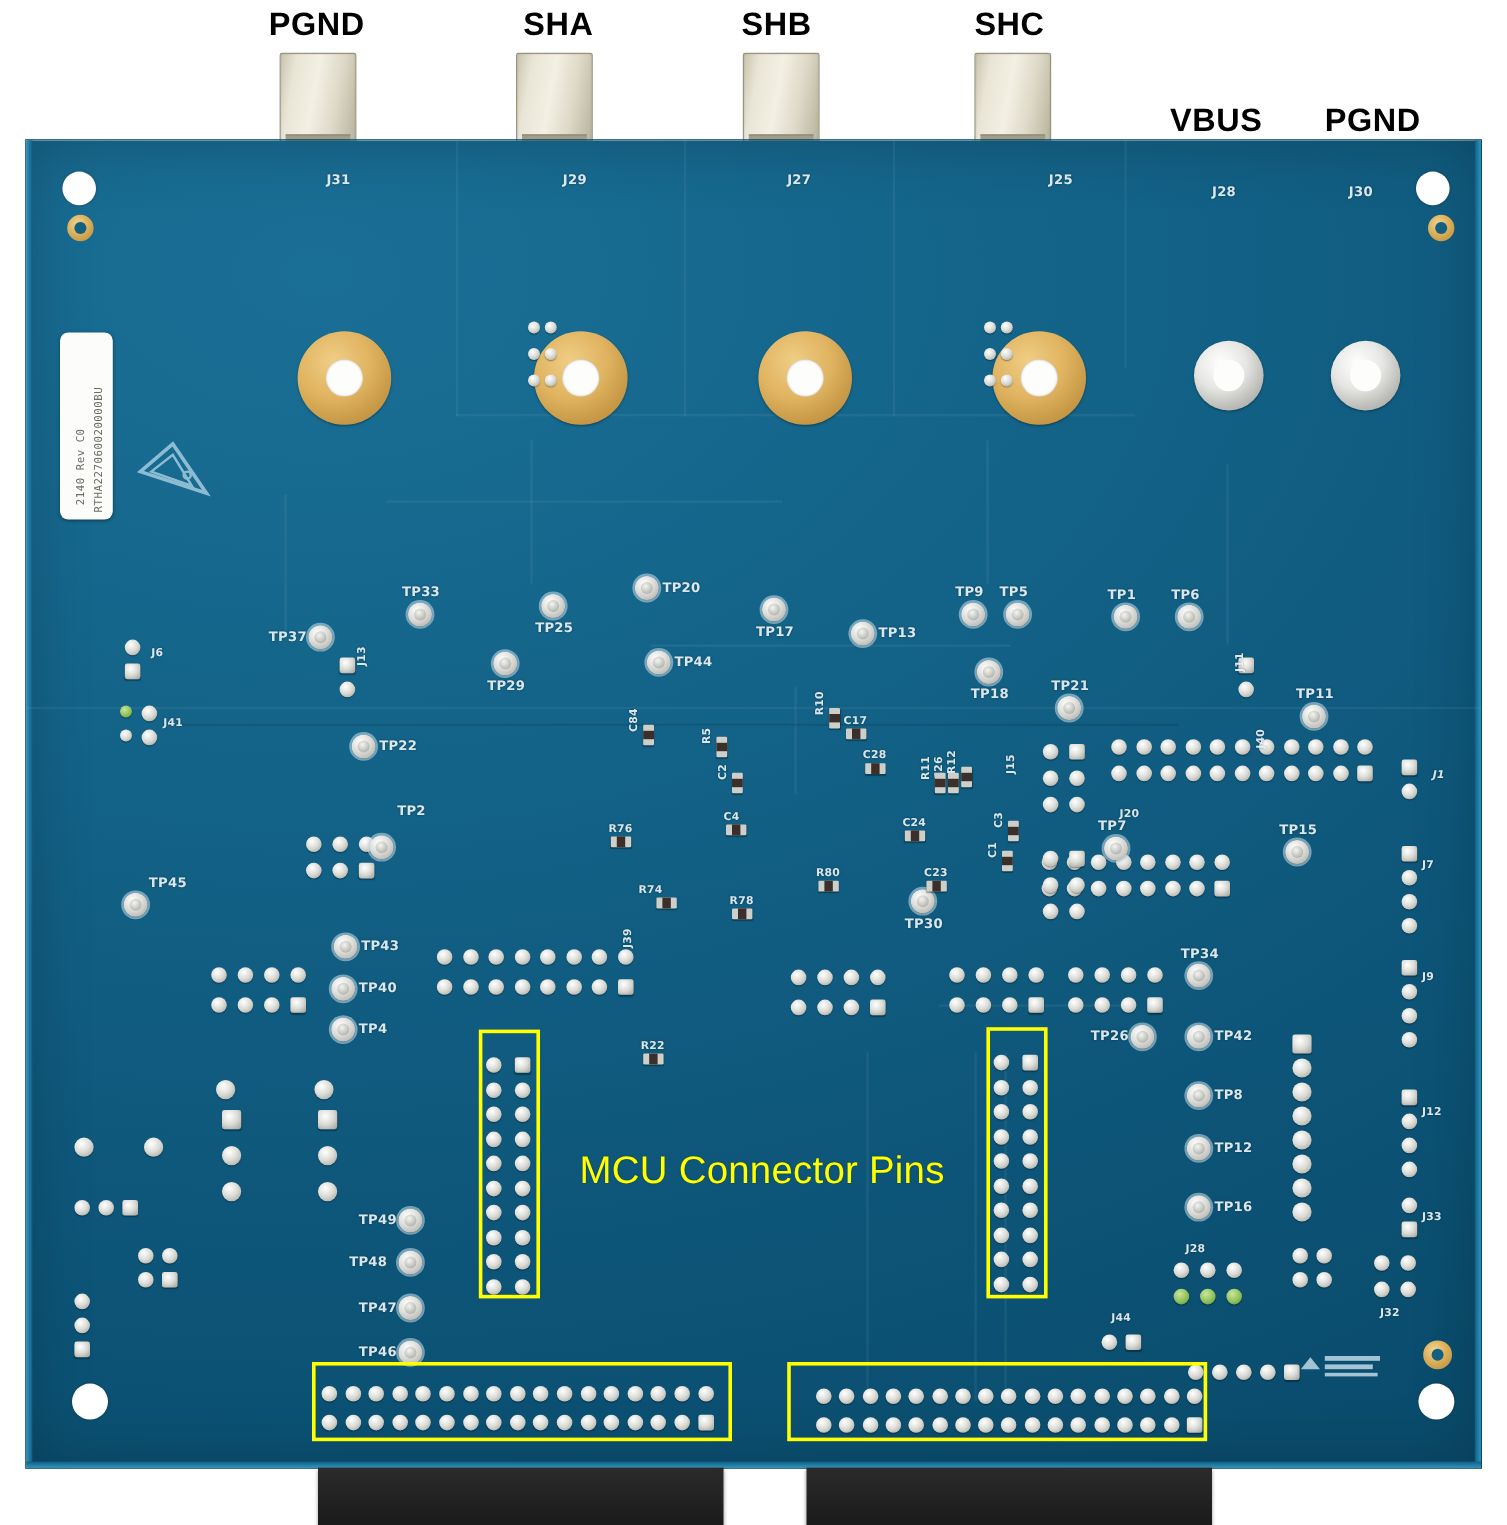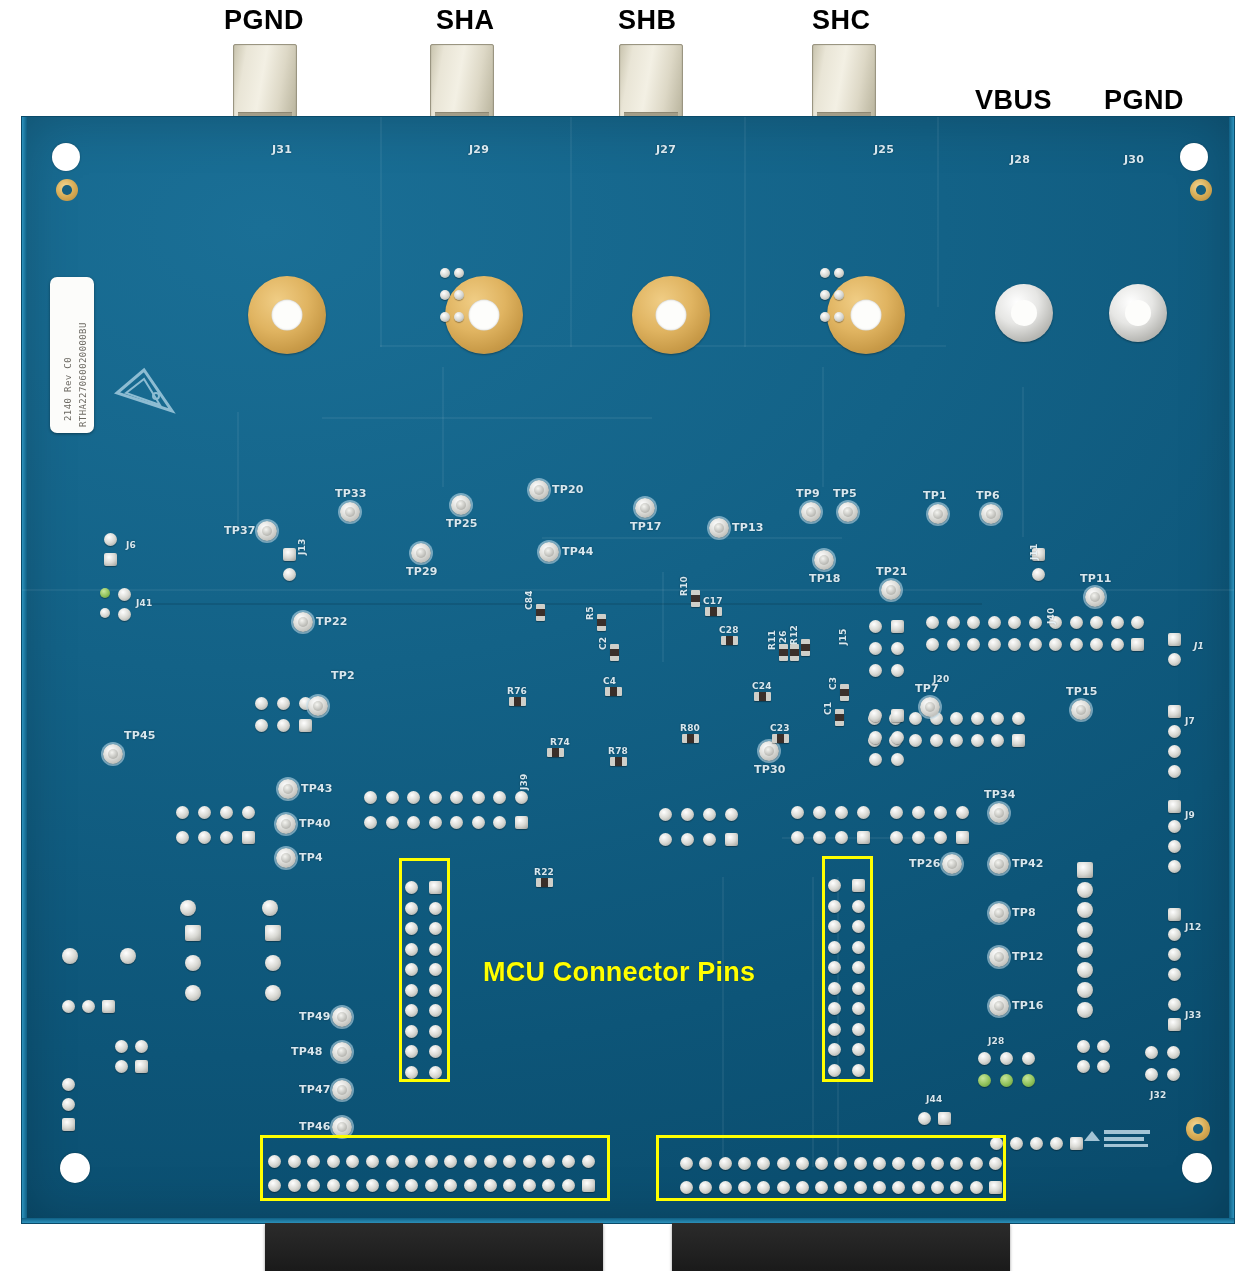--- a/index.html
+++ b/index.html
@@ -141,21 +141,21 @@
   
   .trace{position:absolute;background:rgba(255,255,255,.06);}
   .trace.d{background:rgba(0,0,0,.10);}
 
   
   .ybox{
     position:absolute;border:3px solid #ffff00;background:transparent;
     box-sizing:border-box;
   }
   #mcu-text{
-    position:absolute;color:#ffff00;font-weight:bold;font-size:27px;
+    position:absolute;color:#ffff00;font-weight:normal;font-size:32px;
     white-space:nowrap;letter-spacing:.2px;
     text-shadow:0 0 1px rgba(0,0,0,.5);
   }
 
   
   .blackconn{
     position:absolute;background:linear-gradient(180deg,#2b2b2b 0%,#222 55%,#1a1a1a 100%);
     box-shadow:0 2px 3px rgba(0,0,0,.4);
   }
 </style>
@@ -639,21 +639,21 @@
         <div class="silk sm" style="left: 1163px; top: 893px;">J33</div>
         <div class="silk sm" style="left: 1128px; top: 973px;">J32</div>
         <div class="silk sm rot" style="left: 497px; top: 673px;">J39</div>
         <div class="silk sm" style="left: 966px; top: 919px;">J28</div>
         <div class="silk sm" style="left: 904px; top: 977px;">J44</div>
         <div class="silk sm rot" style="left: 502px; top: 493px;">C84</div>
         <div class="silk sm rot" style="left: 563px; top: 503px;">R5</div>
         <div class="silk sm rot" style="left: 576px; top: 533px;">C2</div>
         <div class="silk sm" style="left: 581px; top: 559px;">C4</div>
         <div class="silk sm" style="left: 485px; top: 569px;">R76</div>
-        <div class="silk sm" style="left: 528px; top: 620px;">R74</div>
+        <div class="silk sm" style="left: 510px; top: 620px;">R74</div>
         <div class="silk sm" style="left: 586px; top: 629px;">R78</div>
         <div class="silk sm rot" style="left: 657px; top: 479px;">R10</div>
         <div class="silk sm" style="left: 681px; top: 479px;">C17</div>
         <div class="silk sm" style="left: 697px; top: 508px;">C28</div>
         <div class="silk sm rot" style="left: 767px; top: 528px;">R12</div>
         <div class="silk sm rot" style="left: 745px; top: 533px;">R11</div>
         <div class="silk sm rot" style="left: 756px; top: 533px;">C26</div>
         <div class="silk sm" style="left: 730px; top: 564px;">C24</div>
         <div class="silk sm" style="left: 748px; top: 606px;">C23</div>
         <div class="silk sm" style="left: 658px; top: 606px;">R80</div>

